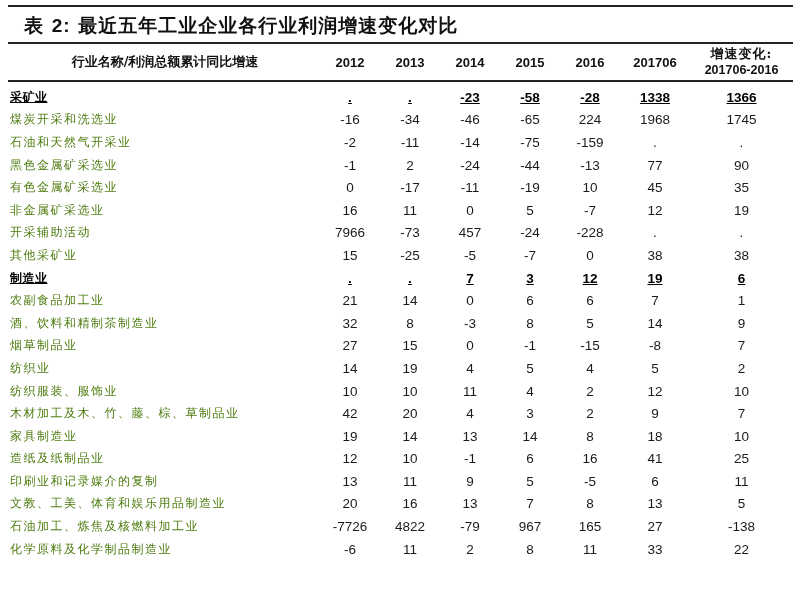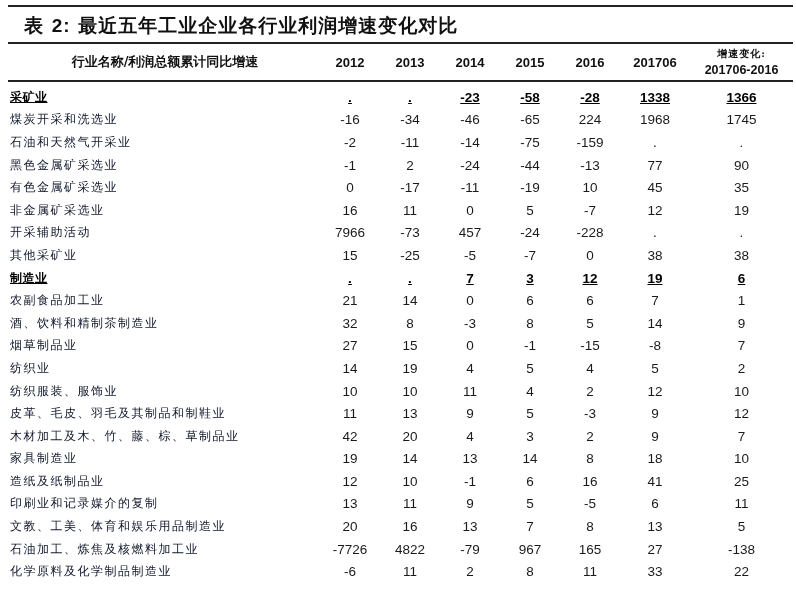--- a/index.html
+++ b/index.html
@@ -10,23 +10,23 @@
   .rule.under-title { top:42px; height:2px; }
   .rule.under-header { top:80px; height:2px; }
   .title { position:absolute; left:24px; top:10px; height:30px; line-height:30px;
            font-family:"DejaVu Serif", serif; font-size:19px; font-weight:bold; letter-spacing:1px; color:#111; }
   .title .num { font-family:"Liberation Sans", sans-serif; font-weight:bold; }
   table { position:absolute; left:8px; top:44px; width:785px; border-collapse:collapse; table-layout:fixed; }
   th, td { padding:0; text-align:center; white-space:nowrap; }
   thead th { height:36px; font-family:"Liberation Sans", sans-serif; font-weight:bold; font-size:13px; color:#111; }
   thead th.name-col { text-align:center; padding-left:2px; font-family:"DejaVu Serif", serif; font-size:13px; }
   thead th.change-col { line-height:16px; font-size:12.5px; }
-  thead th.change-col .l1 { font-family:"DejaVu Serif", serif; font-size:10px; letter-spacing:1px; }
+  thead th.change-col .l1 { font-family:"DejaVu Serif", serif; font-size:13px; letter-spacing:1px; }
   tbody td { height:22.6px; font-family:"Liberation Sans", sans-serif; font-size:13.5px; color:#1a1a1a; }
-  tbody td.name { text-align:left; padding-left:2px; font-family:Liberation Mono, monospace; font-size:12px; letter-spacing:1.5px; color:#0f172a; }
+  tbody td.name { text-align:left; padding-left:2px; font-family:Liberation Mono, monospace; font-size:12px; letter-spacing:1.5px; color:#4d7c0f; }
   tbody tr.group td { font-weight:bold; color:#000;text-decoration:underline; }
   tbody tr.group td.name { font-family:"DejaVu Sans", sans-serif; letter-spacing:0.5px; }
   tbody tr:first-child td { padding-top:6px; }
   col.c-name { width:312px; }
   col.c-y { width:60px; }
   col.c-706 { width:70px; }
   col.c-chg { width:103px; }
 </style>
 </head>
 <body>
@@ -199,30 +199,20 @@
         <td class="name">纺织服装、服饰业</td>
         <td>10</td>
         <td>10</td>
         <td>11</td>
         <td>4</td>
         <td>2</td>
         <td>12</td>
         <td>10</td>
       </tr>
       <tr>
-        <td class="name">皮革、毛皮、羽毛及其制品和制鞋业</td>
-        <td>11</td>
-        <td>13</td>
-        <td>9</td>
-        <td>5</td>
-        <td>-3</td>
-        <td>9</td>
-        <td>12</td>
-      </tr>
-      <tr>
         <td class="name">木材加工及木、竹、藤、棕、草制品业</td>
         <td>42</td>
         <td>20</td>
         <td>4</td>
         <td>3</td>
         <td>2</td>
         <td>9</td>
         <td>7</td>
       </tr>
       <tr>

